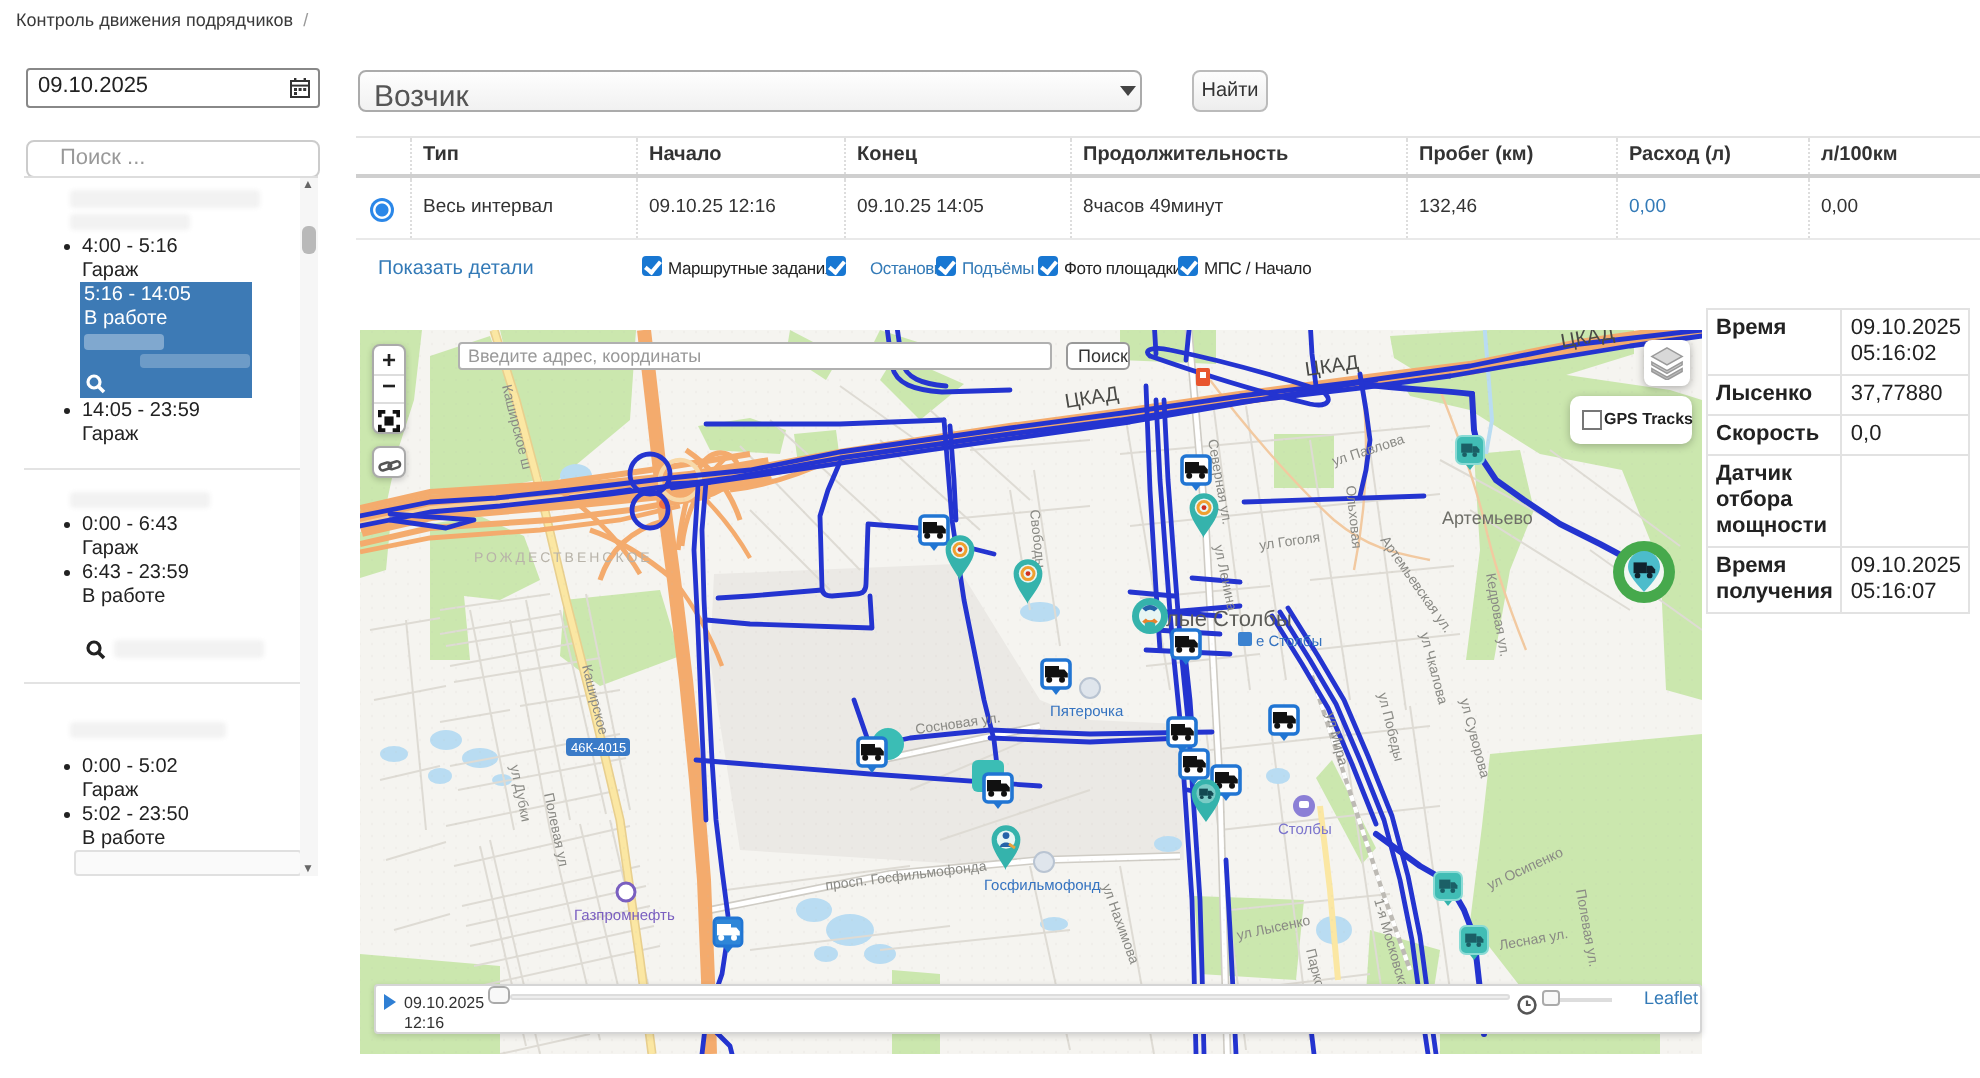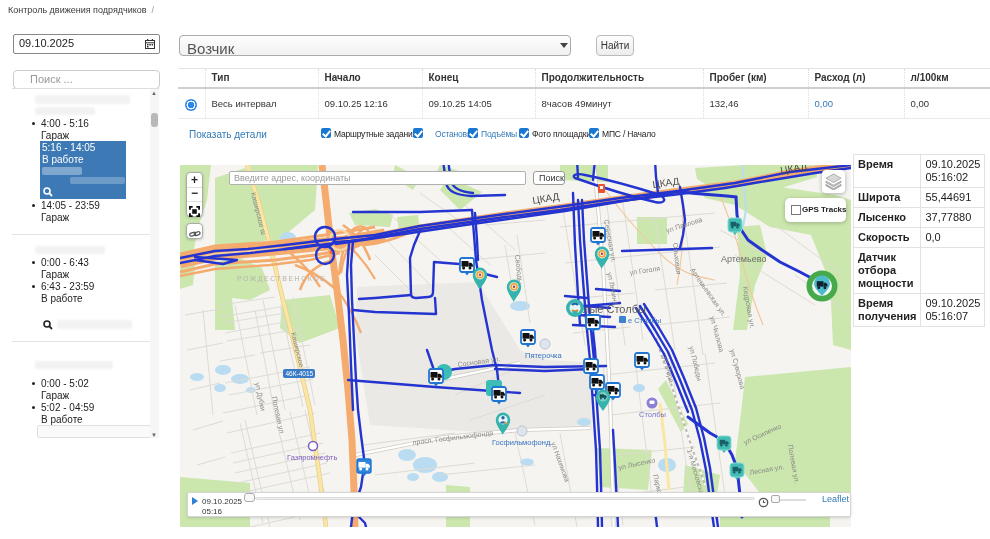--- a/index.html
+++ b/index.html
@@ -89,21 +89,21 @@
         <line x1="6.2" y1="6.2" x2="9" y2="9" stroke="#222" stroke-width="1.8"></line>
       </svg>
   <div class="blur1" style="left:45px;top:76px;width:75px;height:9px"></div>
  </div>
  <div class="grp" style="top:270px;height:80px;border-bottom:none">
   <div class="blur1" style="left:23px;top:2px;width:78px;height:8px"></div>
   <span class="dot" style="top:23px"></span>
       <div class="li" style="top:19px">0:00 - 5:02</div>
   <div class="li" style="top:31px">Гараж</div>
   <span class="dot" style="top:47px"></span>
-      <div class="li" style="top:43px">5:02 - 04:59</div>
+      <div class="li" style="top:43px">5:02 - 23:50</div>
   <div class="li" style="top:55px">В работе</div>
   <div style="position:absolute;left:25px;top:66px;width:114px;height:13px;border:1px solid #e0e0e0;border-radius:2px;background:#fafafa"></div>
  </div>
  <div class="sbar">
   <div style="position:absolute;top:1px;left:1px;font-size:6px;color:#666">▲</div>
   <div class="sthumb"></div>
       <div style="position:absolute;bottom:1px;left:1px;font-size:6px;color:#666">▼</div>
  </div>
 </div>
 <div class="abs sel">Возчик</div>
@@ -553,45 +553,41 @@
       </g>
     </svg></div>
 <div class="abs gps"><span class="gpsbox"></span>GPS Tracks</div>
 <table class="abs itab">
 <tbody>
       <tr>
         <td class="l">Время</td>
         <td>09.10.2025 05:16:02</td>
       </tr>
 <tr>
-        <td class="l">Широта</td>
-        <td>55,44691</td>
-      </tr>
-<tr>
         <td class="l">Лысенко</td>
         <td>37,77880</td>
       </tr>
 <tr>
         <td class="l">Скорость</td>
         <td>0,0</td>
       </tr>
 <tr>
         <td class="l">Датчик отбора мощности</td>
         <td></td>
       </tr>
 <tr>
         <td class="l" style="height:30px">Время получения</td>
         <td>09.10.2025 05:16:07</td>
       </tr>
 </tbody>
   </table>
 <div class="abs pbar">
  <div style="position:absolute;left:4px;top:4px;width:0;height:0;border-top:4px solid transparent;border-bottom:4px solid transparent;border-left:6px solid #2f7fd4"></div>
  <div style="position:absolute;left:14px;top:4px;font-size:8px;color:#333">09.10.2025</div>
- <div style="position:absolute;left:14px;top:14px;font-size:8px;color:#333">05:16</div>
+ <div style="position:absolute;left:14px;top:14px;font-size:8px;color:#333">12:16</div>
  <div style="position:absolute;left:67px;top:4px;width:500px;height:3px;background:#eee;border:1px solid #ddd;border-radius:2px"></div>
  <div style="position:absolute;left:56px;top:0px;width:11px;height:9px;background:#f8f8f8;border:1px solid #aaa;border-radius:3px"></div>
  <svg style="position:absolute;left:570px;top:4px" width="11" height="11" viewBox="0 0 12 12">
       <circle cx="6" cy="6" r="4.6" fill="none" stroke="#555" stroke-width="1.4"></circle>
       <path d="M6,3.5 V6 H8" stroke="#555" stroke-width="1.2" fill="none"></path>
     </svg>
  <div style="position:absolute;left:584px;top:6px;width:34px;height:2px;background:#ddd"></div>
  <div style="position:absolute;left:583px;top:2px;width:9px;height:8px;background:#f8f8f8;border:1px solid #aaa;border-radius:2px"></div>
 </div>
 <div class="abs leaf">Leaflet</div>

